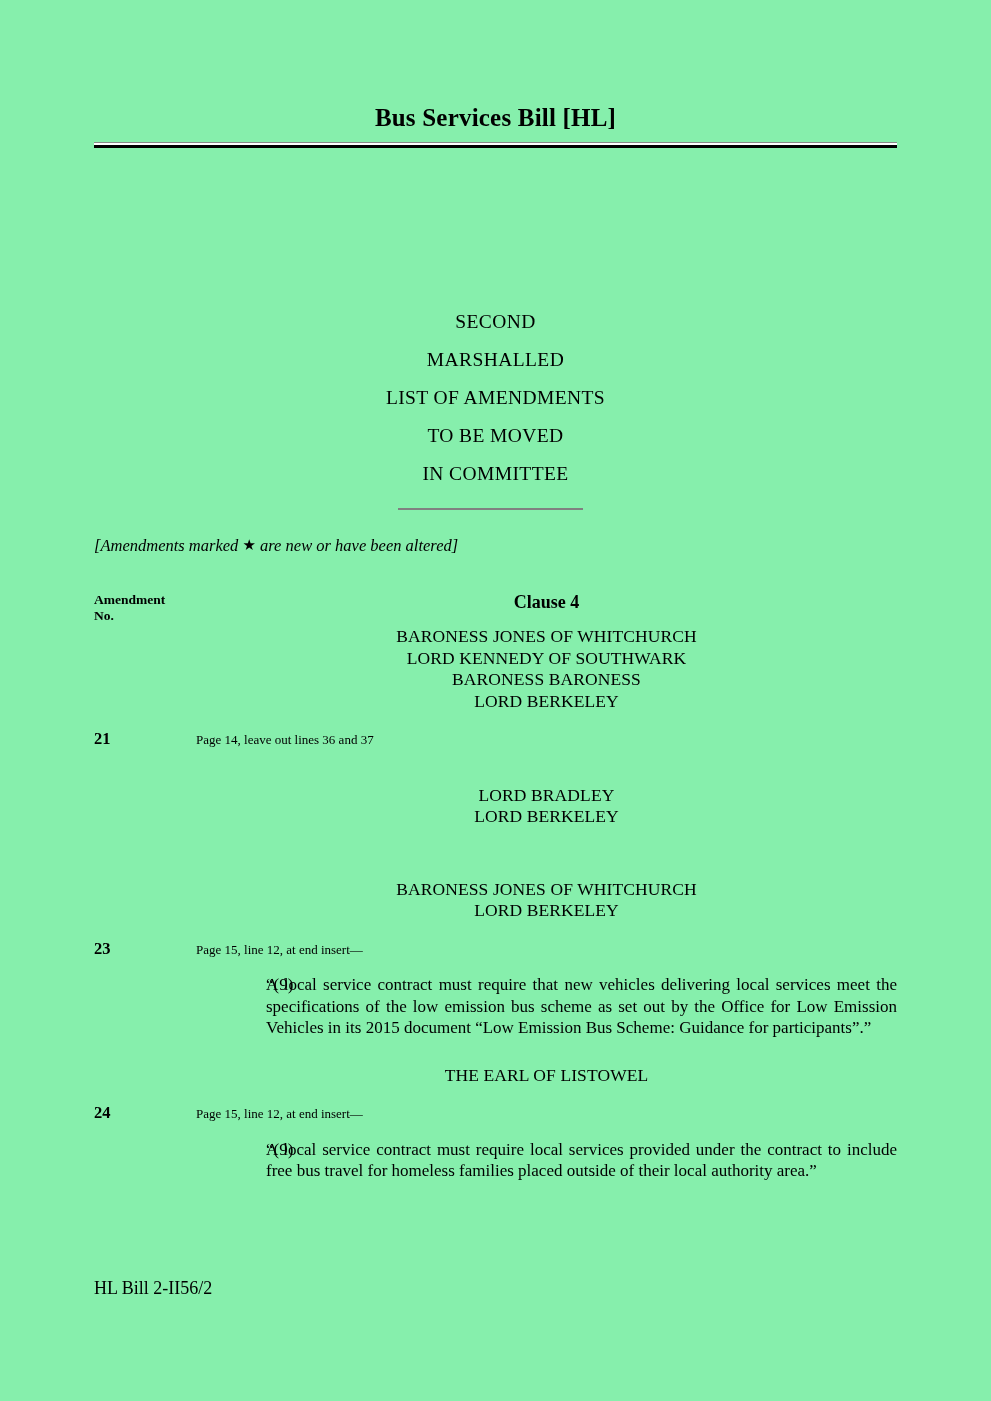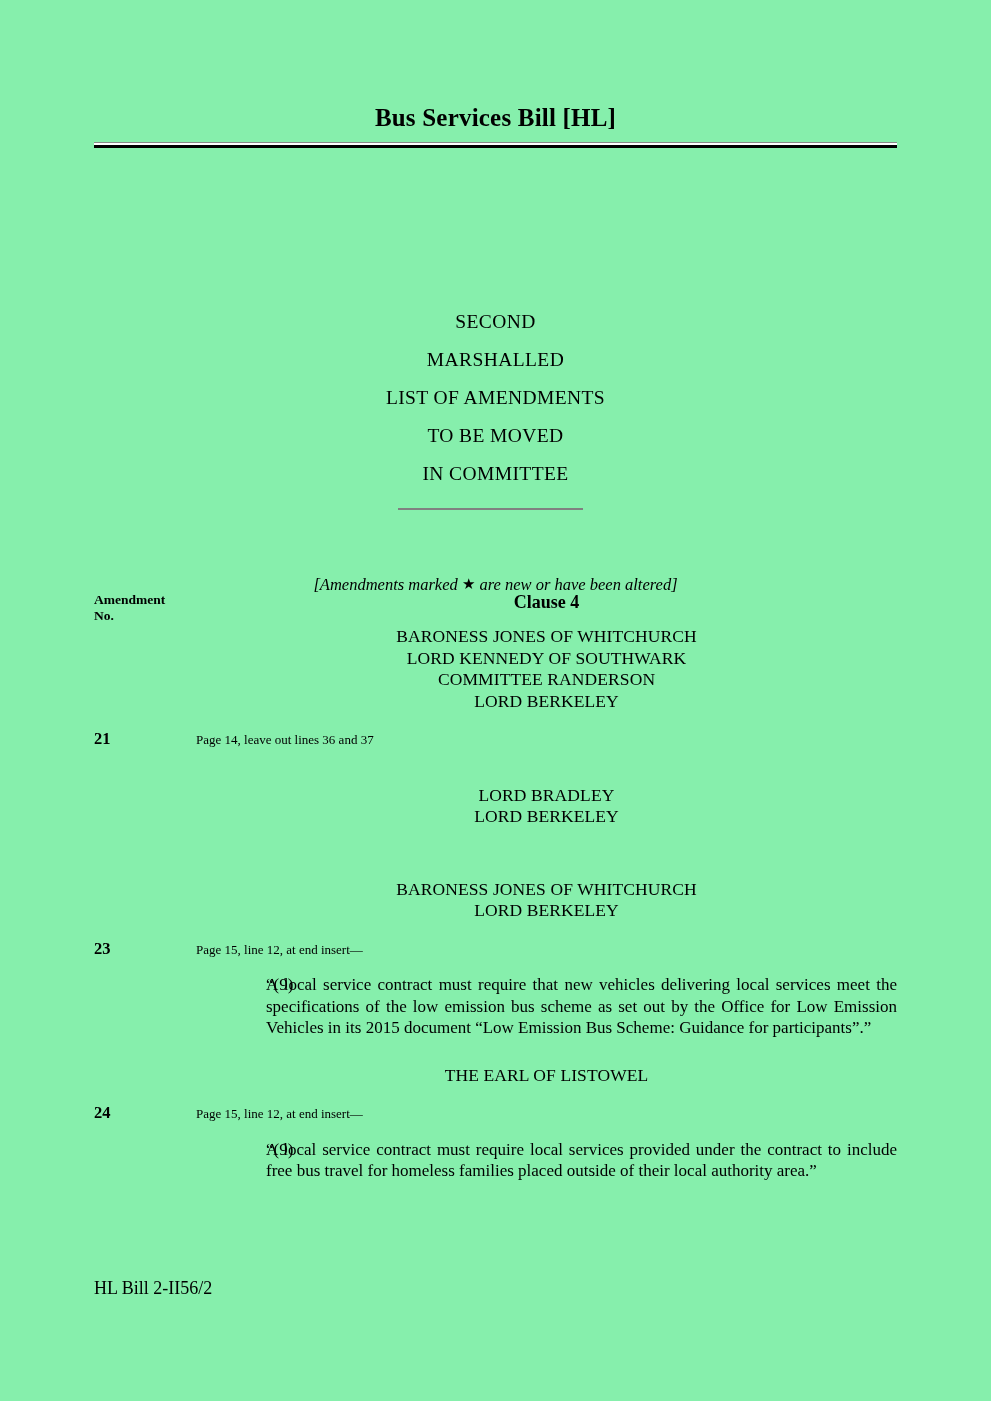--- a/index.html
+++ b/index.html
@@ -72,24 +72,23 @@
     position: absolute;
     top: 508px;
     left: 398px;
     width: 185px;
     height: 2px;
     background: #808080;
   }
 
   .star-note {
     position: absolute;
-    top: 575px;
-    left: 94px;
-    width: 803px;
-    text-align: center;
+    top: 536px;
+    left: 94px;
+    width: 803px;
     font-style: italic;
     font-size: 16.5px;
   }
   .star-note .star {
     font-style: normal;
     font-size: 15px;
     vertical-align: 1px;
   }
 
   
@@ -231,21 +230,21 @@
       <div>No.</div>
     </div>
 
     <div class="clause-heading">Clause 4</div>
 
     <div class="flow">
 
       <div class="sponsors">
         <div class="name">BARONESS JONES OF WHITCHURCH</div>
         <div class="name">LORD KENNEDY OF SOUTHWARK</div>
-        <div class="name">COMMITTEE RANDERSON</div>
+        <div class="name">BARONESS BARONESS</div>
         <div class="name">LORD BERKELEY</div>
       </div>
       <div class="sp-gap-sm"></div>
       <div class="amendment">
         <div class="num">21</div>
         <div class="atext nojust">Page 14, leave out lines 36 and 37</div>
       </div>
 
       <div class="sp-gap-lg"></div>
 

